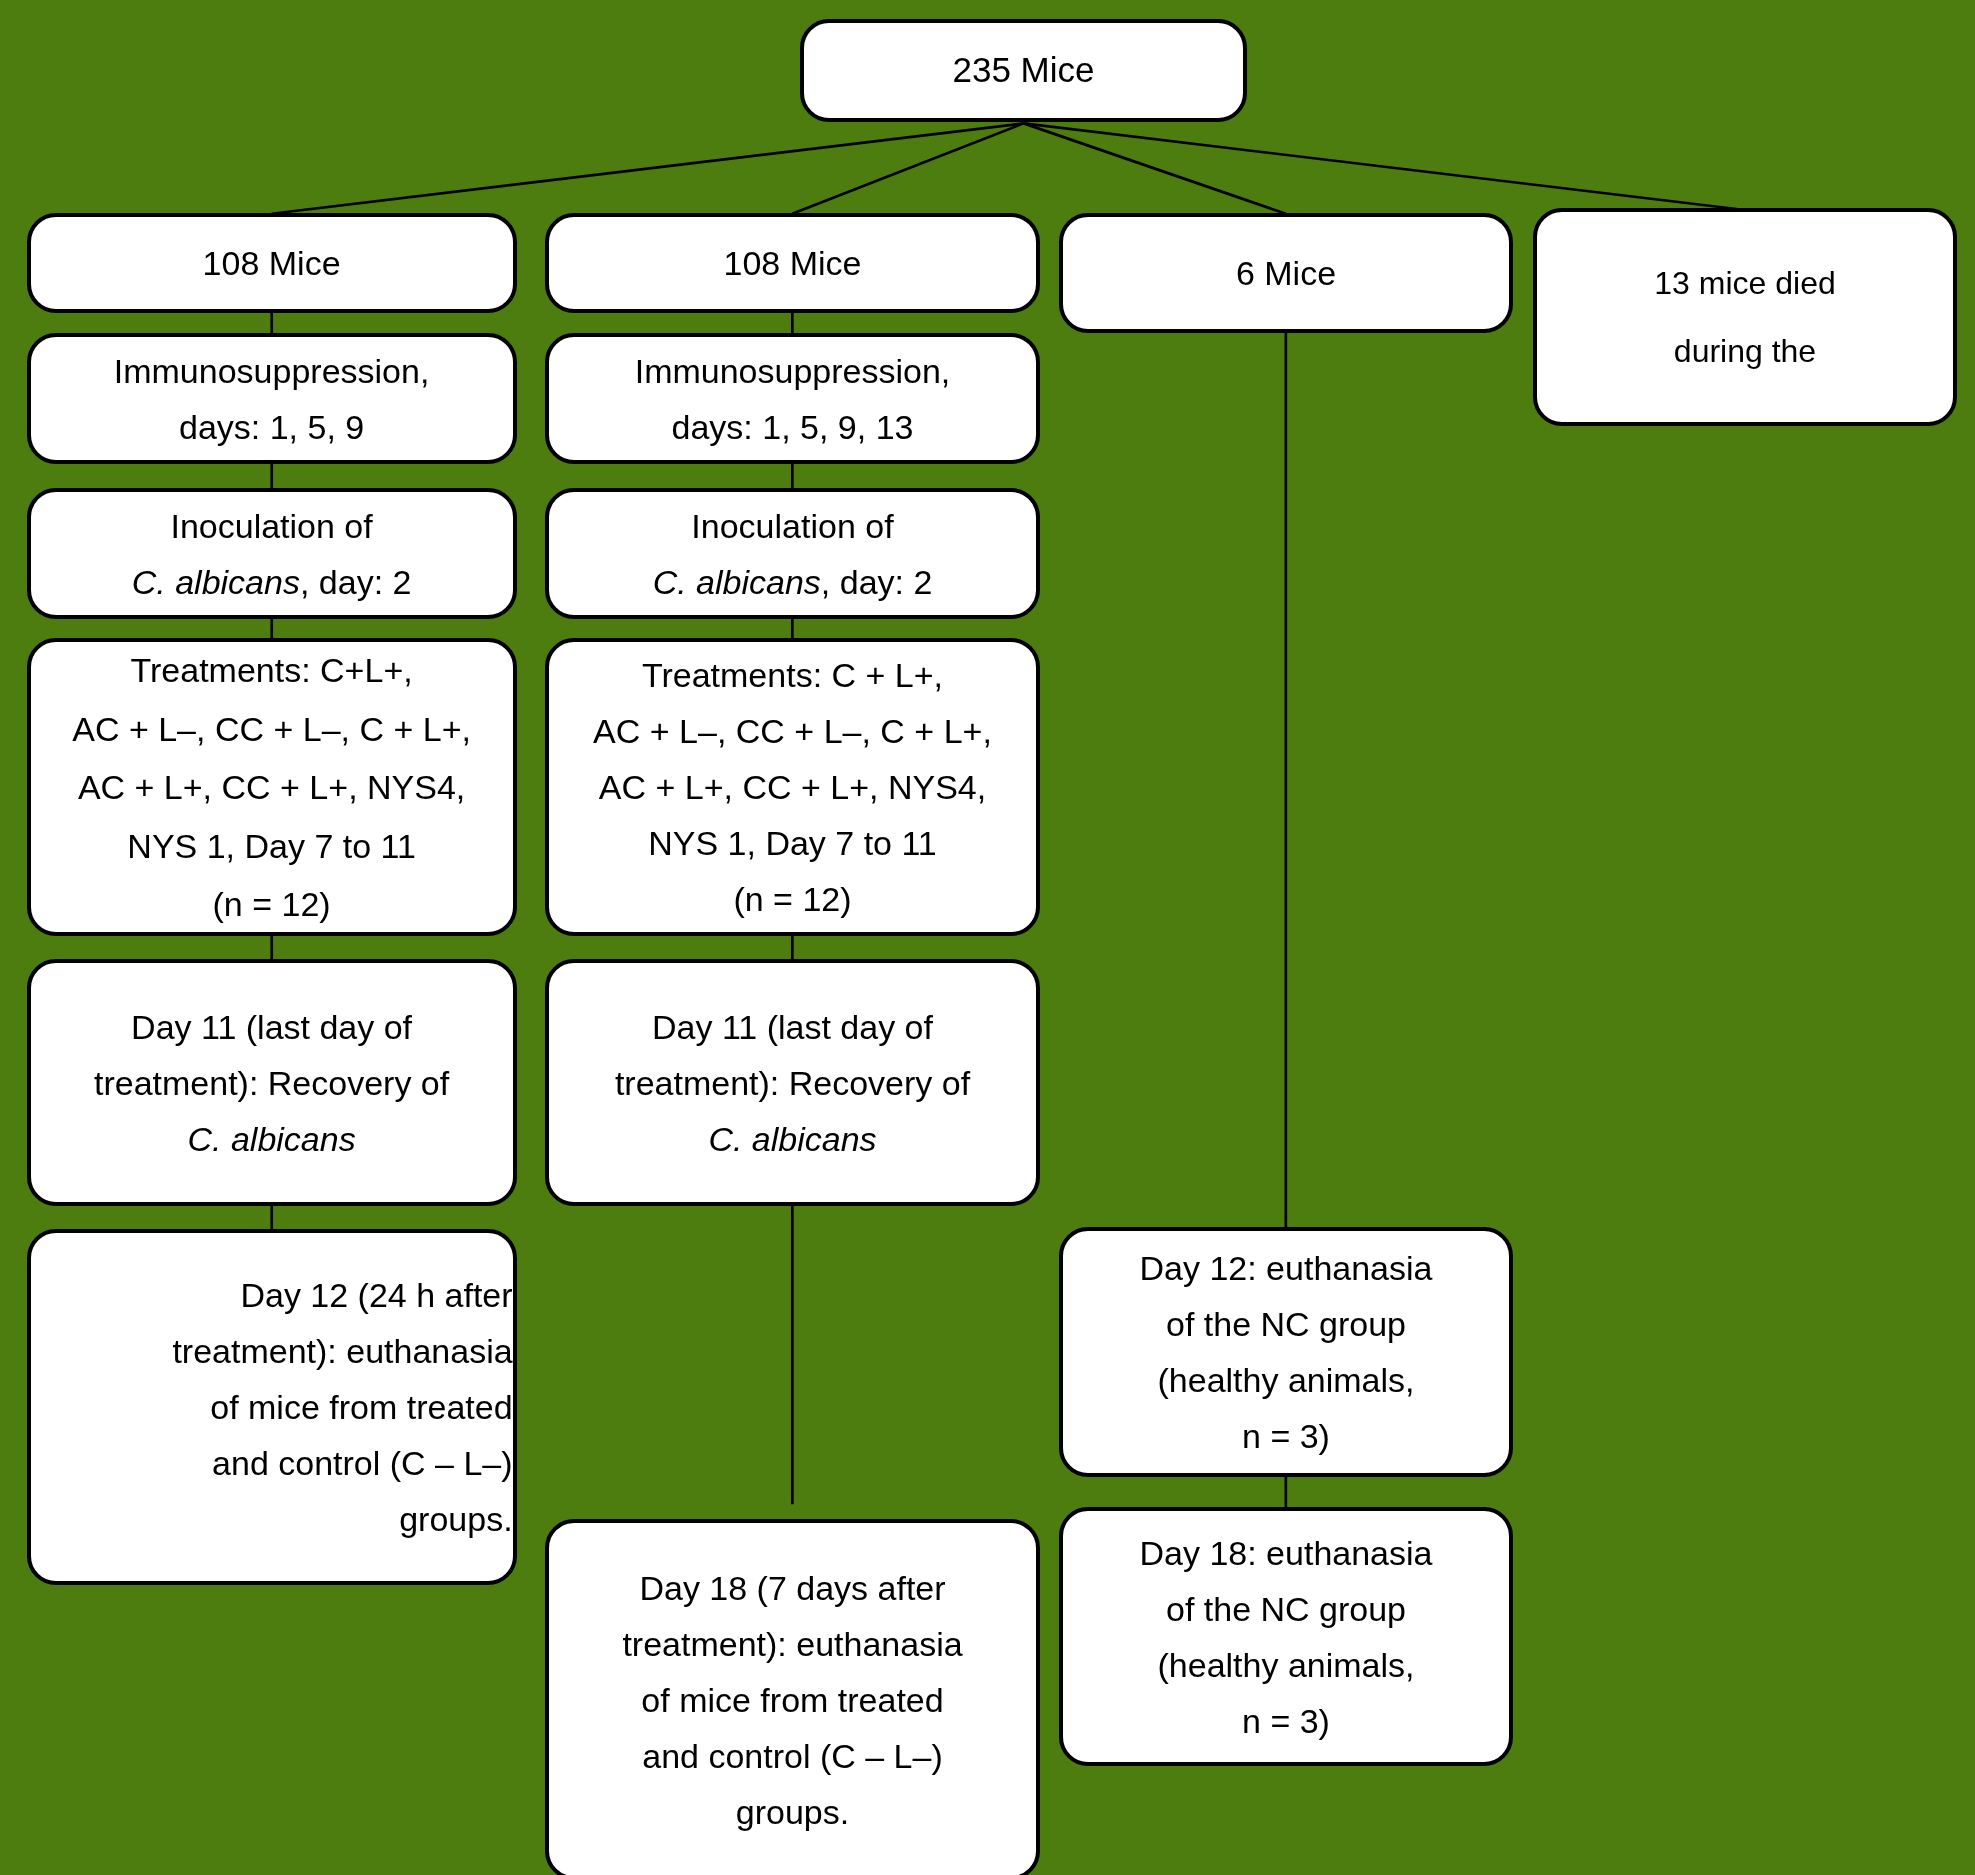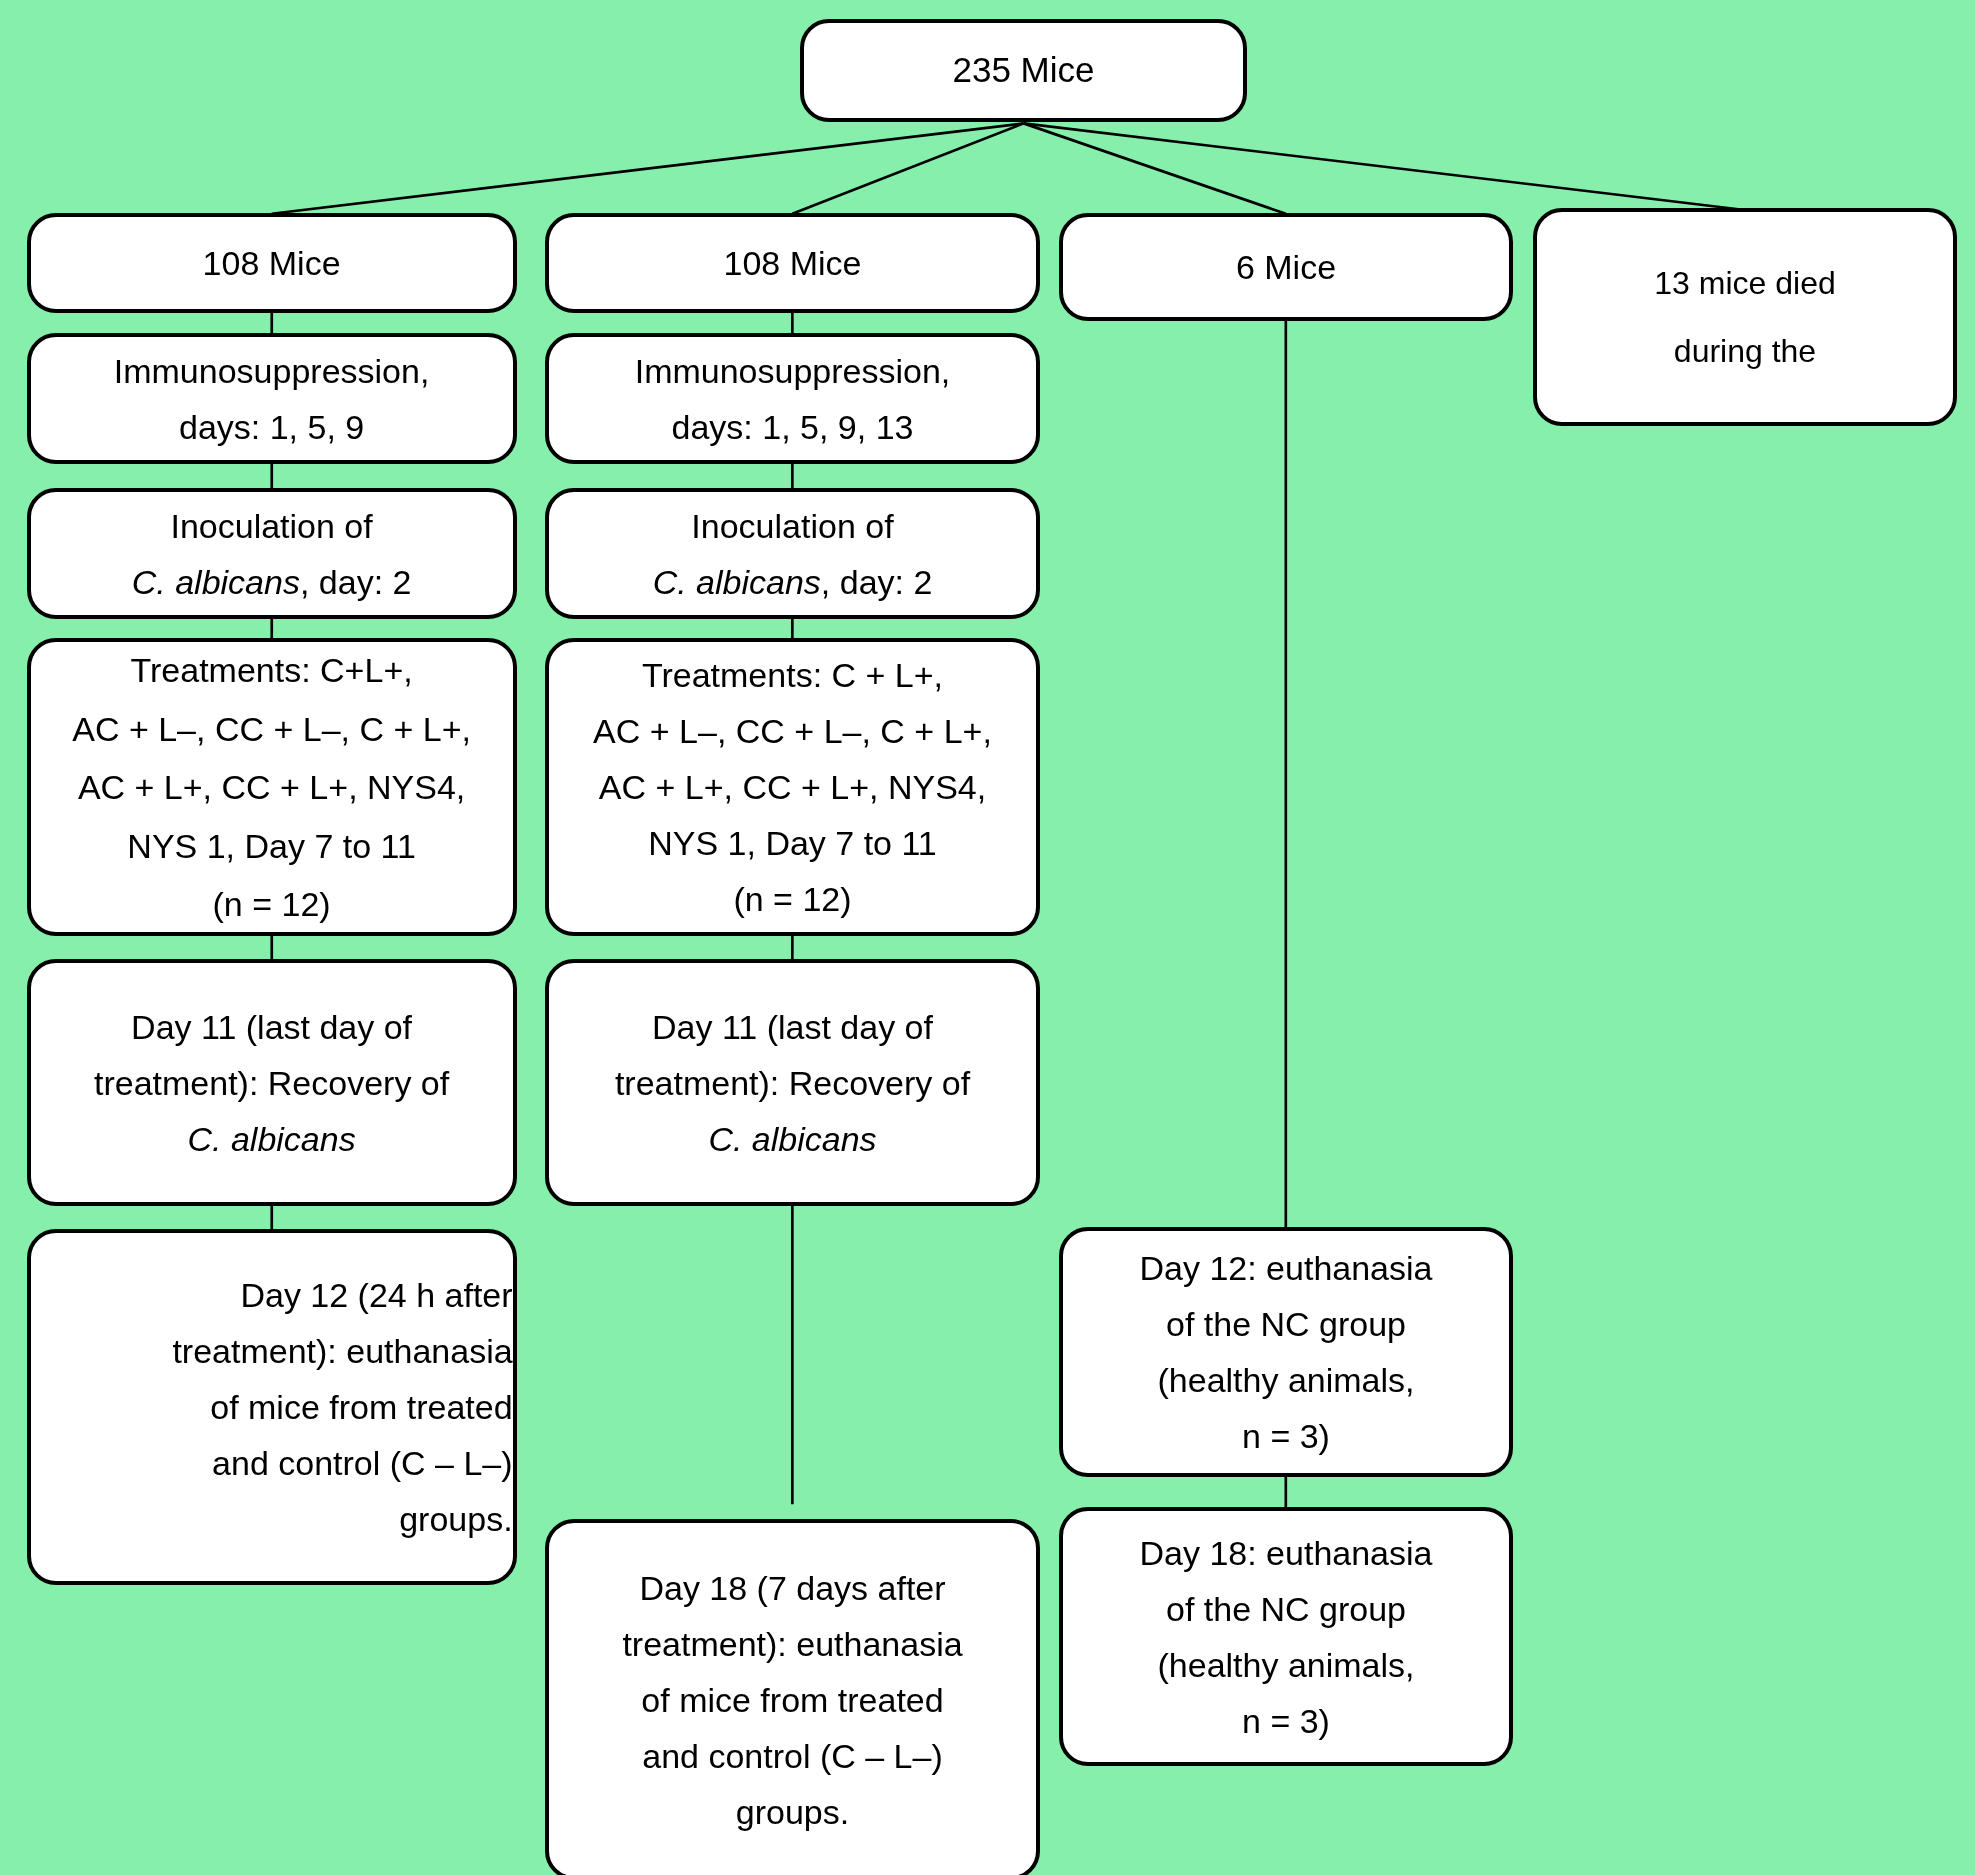--- a/index.html
+++ b/index.html
@@ -6,21 +6,21 @@
     margin: 0;
     padding: 0;
     background: #ffffff;
     font-family: "Liberation Sans", sans-serif;
     color: #000000;
   }
   .canvas {
     position: relative;
     width: 1975px;
     height: 1875px;
-    background: #86efac;
+    background: #4d7c0f;
     overflow: hidden;
   }
   svg.connectors {
     position: absolute;
     left: 0;
     top: 0;
     width: 1975px;
     height: 1875px;
   }
   .box {
@@ -139,21 +139,21 @@
   </div>
 
   <div class="box" style="left:545px; top:1503px; width:495px; height:361px;margin-top:16px;">
     <div class="line">Day 18 (7 days after</div>
     <div class="line">treatment): euthanasia</div>
     <div class="line">of mice from treated</div>
     <div class="line">and control (C – L–)</div>
     <div class="line">groups.</div>
   </div>
 
-  <div class="box" style="left:1059px; top:213px; width:454px; height:108px;">
+  <div class="box" style="left:1059px; top:213px; width:454px; height:120px;">
     <div class="line">6 Mice</div>
   </div>
 
   <div class="box" style="left:1059px; top:1227px; width:454px; height:250px;">
     <div class="line">Day 12: euthanasia</div>
     <div class="line">of the NC group</div>
     <div class="line">(healthy animals,</div>
     <div class="line">n = 3)</div>
   </div>
 

